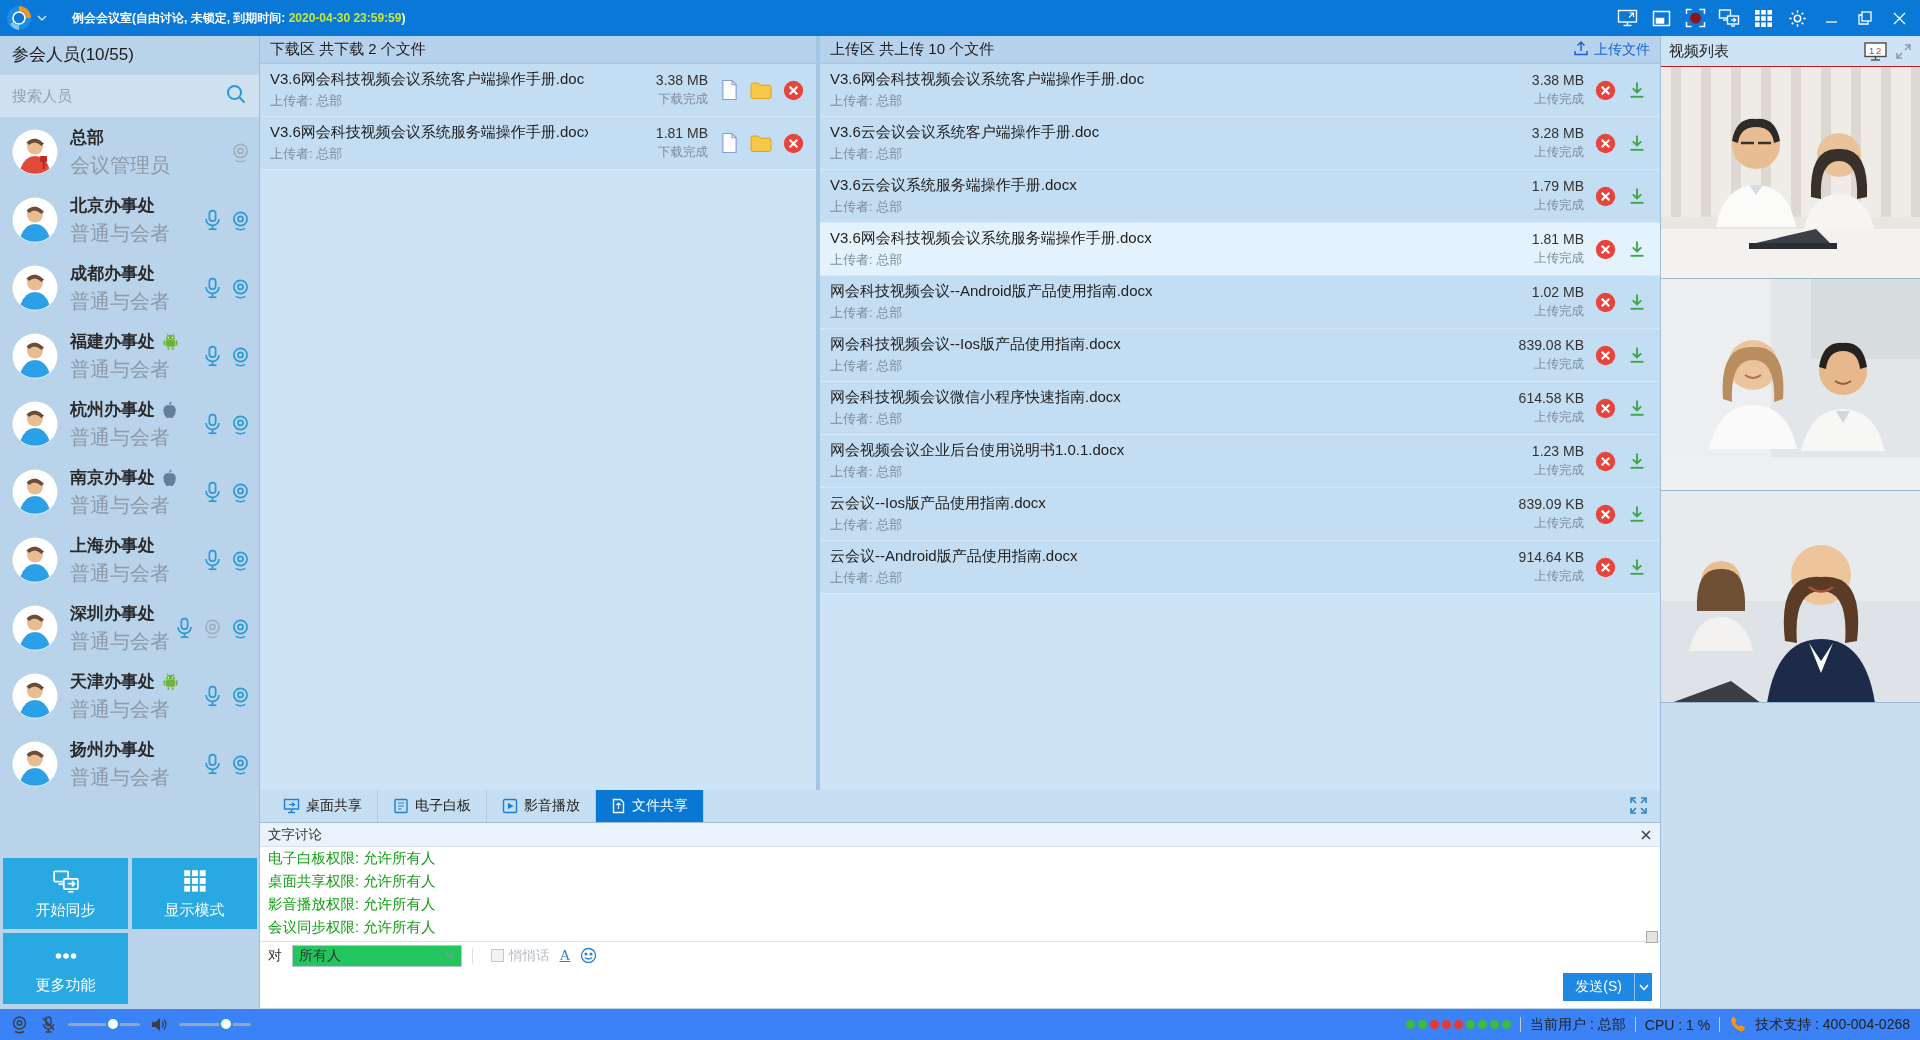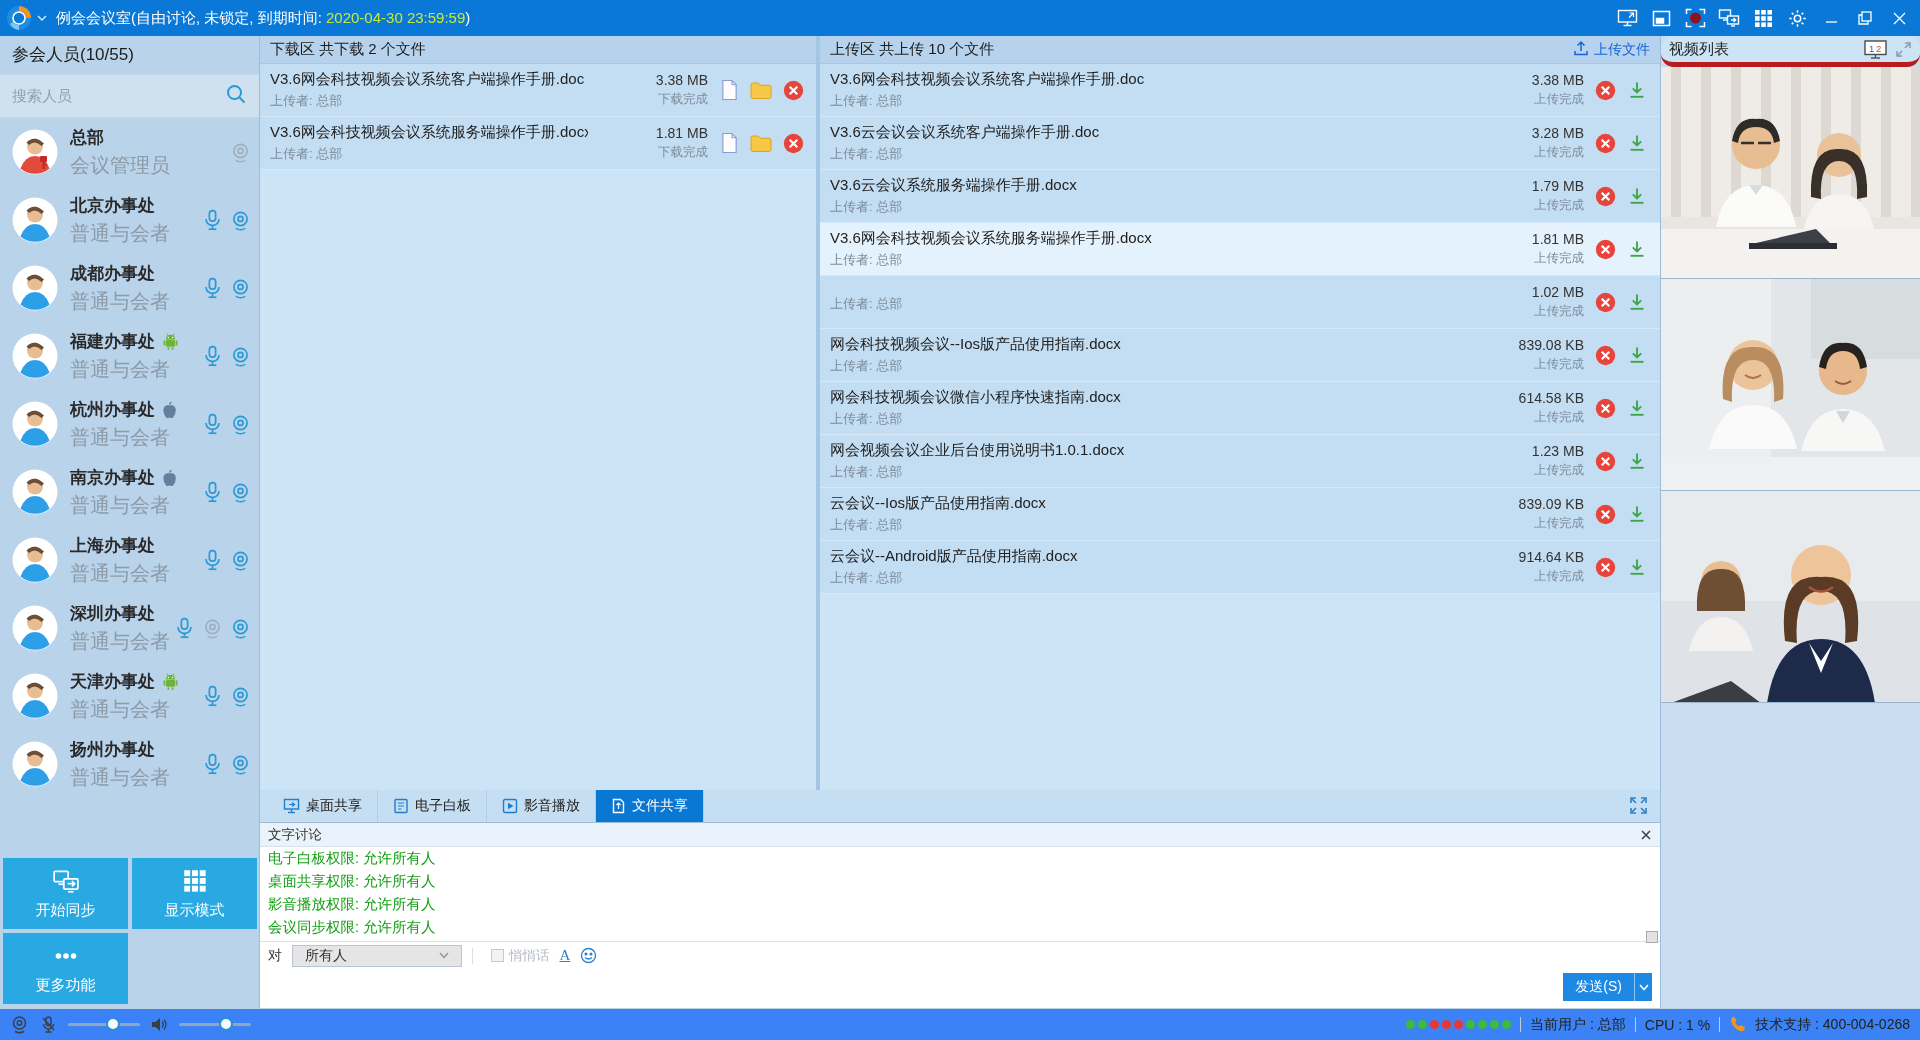--- a/index.html
+++ b/index.html
@@ -3,21 +3,21 @@
 <meta charset="utf-8">
 <style>
   html,body{margin:0;padding:0;background:#222;}
   *{box-sizing:border-box;font-family:"Liberation Sans","DejaVu Sans",sans-serif;}
   .app{position:relative;width:1920px;height:1040px;background:#cde4f6;overflow:hidden;}
 
   
   .titlebar{position:absolute;left:0;top:0;width:1920px;height:36px;background:#0a78d6;display:flex;align-items:center;justify-content:space-between;padding:0 4px 0 6px;}
   .tb-left{display:flex;align-items:center;gap:4px;}
   .logo{width:26px;height:26px;display:inline-flex;}
-  .tb-title{color:#fff;font-size:15px;margin-left:4px;white-space:nowrap;}
+  .tb-title{color:#fff;font-size:12px;margin-left:20px;white-space:nowrap;font-weight:bold;}
   .expire{color:#c7e83b;}
   .tb-right{display:flex;align-items:center;}
   .tb-ic{width:34px;height:30px;display:inline-flex;align-items:center;justify-content:center;cursor:pointer;}
 
   
   .sidebar{position:absolute;left:0;top:36px;width:260px;height:972px;background:#b9d3ea;border-right:1px solid #9cbcd9;}
   .side-header{height:38px;line-height:38px;padding-left:12px;font-size:17px;color:#1d1d1d;}
   .search-row{height:44px;background:#cfe0ef;display:flex;align-items:center;padding:0 12px;justify-content:space-between;border-top:1px solid #c2d6e8;border-bottom:1px solid #c2d6e8;}
   .search-ph{color:#8fa3b4;font-size:15px;}
   .plist{height:680px;overflow:hidden;}
@@ -60,35 +60,35 @@
 
   .chat{position:absolute;left:0;top:786px;width:1400px;height:186px;background:#fff;border-top:1px solid #9cbcd9;}
   .chat-head{height:24px;background:#eaf3fb;border-bottom:1px solid #d5e2ee;display:flex;align-items:center;justify-content:space-between;padding:0 8px;font-size:13.5px;color:#333;}
   .chat-close{cursor:pointer;display:inline-flex;}
   .chat-msgs{position:relative;height:94px;padding:0 20px 0 8px;overflow:hidden;}
   .cmsg{font-size:14.5px;color:#12a012;line-height:23px;white-space:nowrap;}
   .chat-scroll{position:absolute;right:2px;top:28px;width:13px;height:92px;}
   .chat-thumb{position:absolute;right:0;bottom:0;width:12px;height:12px;background:#e3e3e3;border:1px solid #a9a9a9;cursor:pointer;}
   .chat-toolbar{height:28px;border-top:1px solid #e1e1e1;display:flex;align-items:center;gap:10px;padding:0 8px;}
   .to-label{font-size:14px;color:#333;}
-  .aud-select{width:170px;height:22px;border:1px solid #b9c6d2;background:#e5e5e5;display:flex;align-items:center;justify-content:space-between;padding:0 12px;font-size:14px;color:#333;cursor:pointer;}
+  .aud-select{width:170px;height:22px;border:1px solid #b9c6d2;background:#22c55e;display:flex;align-items:center;justify-content:space-between;padding:0 6px;font-size:14px;color:#333;cursor:pointer;}
   .tb-sep{width:1px;height:16px;background:#e0e0e0;}
   .whisper{display:flex;align-items:center;gap:5px;padding-left:8px;}
   .wcb{width:13px;height:13px;border:1px solid #c4c9ce;background:#f1f3f5;display:inline-block;}
   .wlabel{font-size:13.5px;color:#b7bdc4;}
   .font-btn{font-size:15px;color:#2a7fd0;text-decoration:underline;cursor:pointer;font-family:"Liberation Serif","DejaVu Serif",serif;}
   .smiley{display:inline-flex;cursor:pointer;}
   .chat-input{height:38px;}
   .send-btn{position:absolute;right:8px;bottom:7px;height:28px;display:flex;cursor:pointer;}
   .send-main{background:#1e88e5;color:#fff;font-size:14px;display:flex;align-items:center;padding:0 12px;}
   .send-arrow{background:#1e88e5;width:18px;display:flex;align-items:center;justify-content:center;border-left:1px solid rgba(255,255,255,.5);}
 
   
   .videopanel{position:absolute;left:1660px;top:36px;width:260px;height:972px;background:#c9def0;border-left:1px solid #9cbcd9;}
-  .vp-head{height:31px;background:#cde4f6;border-bottom:5px solid #b91c1c;display:flex;align-items:center;padding:4px 8px;font-size:15px;color:#1c1c1c;border-radius:13px;}
+  .vp-head{height:31px;background:#cde4f6;border-bottom:1px solid #b91c1c;display:flex;align-items:center;padding:4px 8px;font-size:15px;color:#1c1c1c;}
   .vp-head .sp{flex:1;}
   .vp-ic{display:inline-flex;margin-left:8px;cursor:pointer;}
   .vthumb{width:260px;height:212px;border-bottom:1px solid #9ab5cf;overflow:hidden;}
   .vthumb svg{display:block;}
 
   
   .statusbar{position:absolute;left:0;top:1008px;width:1920px;height:32px;background:#3b82f6;border-top:1px solid #bcd2e4;display:flex;align-items:center;justify-content:space-between;padding:0 10px;}
   .sb-left{display:flex;align-items:center;gap:10px;}
   .slider{position:relative;width:72px;height:3px;background:#8fa8bb;border-radius:2px;}
   .knob{position:absolute;top:-6px;width:14px;height:14px;border-radius:50%;background:#fdfdfd;border:2px solid #2a8fd8;}
@@ -765,20 +765,21 @@
               </span>
               <span class="fic">
                 <svg width="20" height="20" viewBox="0 0 20 20" fill="none" stroke="#3fa54a" stroke-width="1.9">
                   <path d="M10 2.5 v9.5 M5.8 8.3 L10 12.5 L14.2 8.3"></path>
                   <path d="M3.5 16.8 h13"></path>
                 </svg>
               </span>
             </div>
             <div class="frow">
               <div class="fleft">
+                <div class="fname">网会科技视频会议--Android版产品使用指南.docx</div>
                 <div class="fup">上传者: 总部</div>
               </div>
               <div class="fmeta">
                 <div class="fsize">1.02 MB</div>
                 <div class="fstat">上传完成</div>
               </div>
               <span class="fic">
                 <svg width="21" height="21" viewBox="0 0 20 20">
                   <circle cx="10" cy="10" r="9.2" fill="#e8443b"></circle>
                   <path d="M6.4 6.4 L13.6 13.6 M13.6 6.4 L6.4 13.6" stroke="#fff" stroke-width="2.1"></path>

